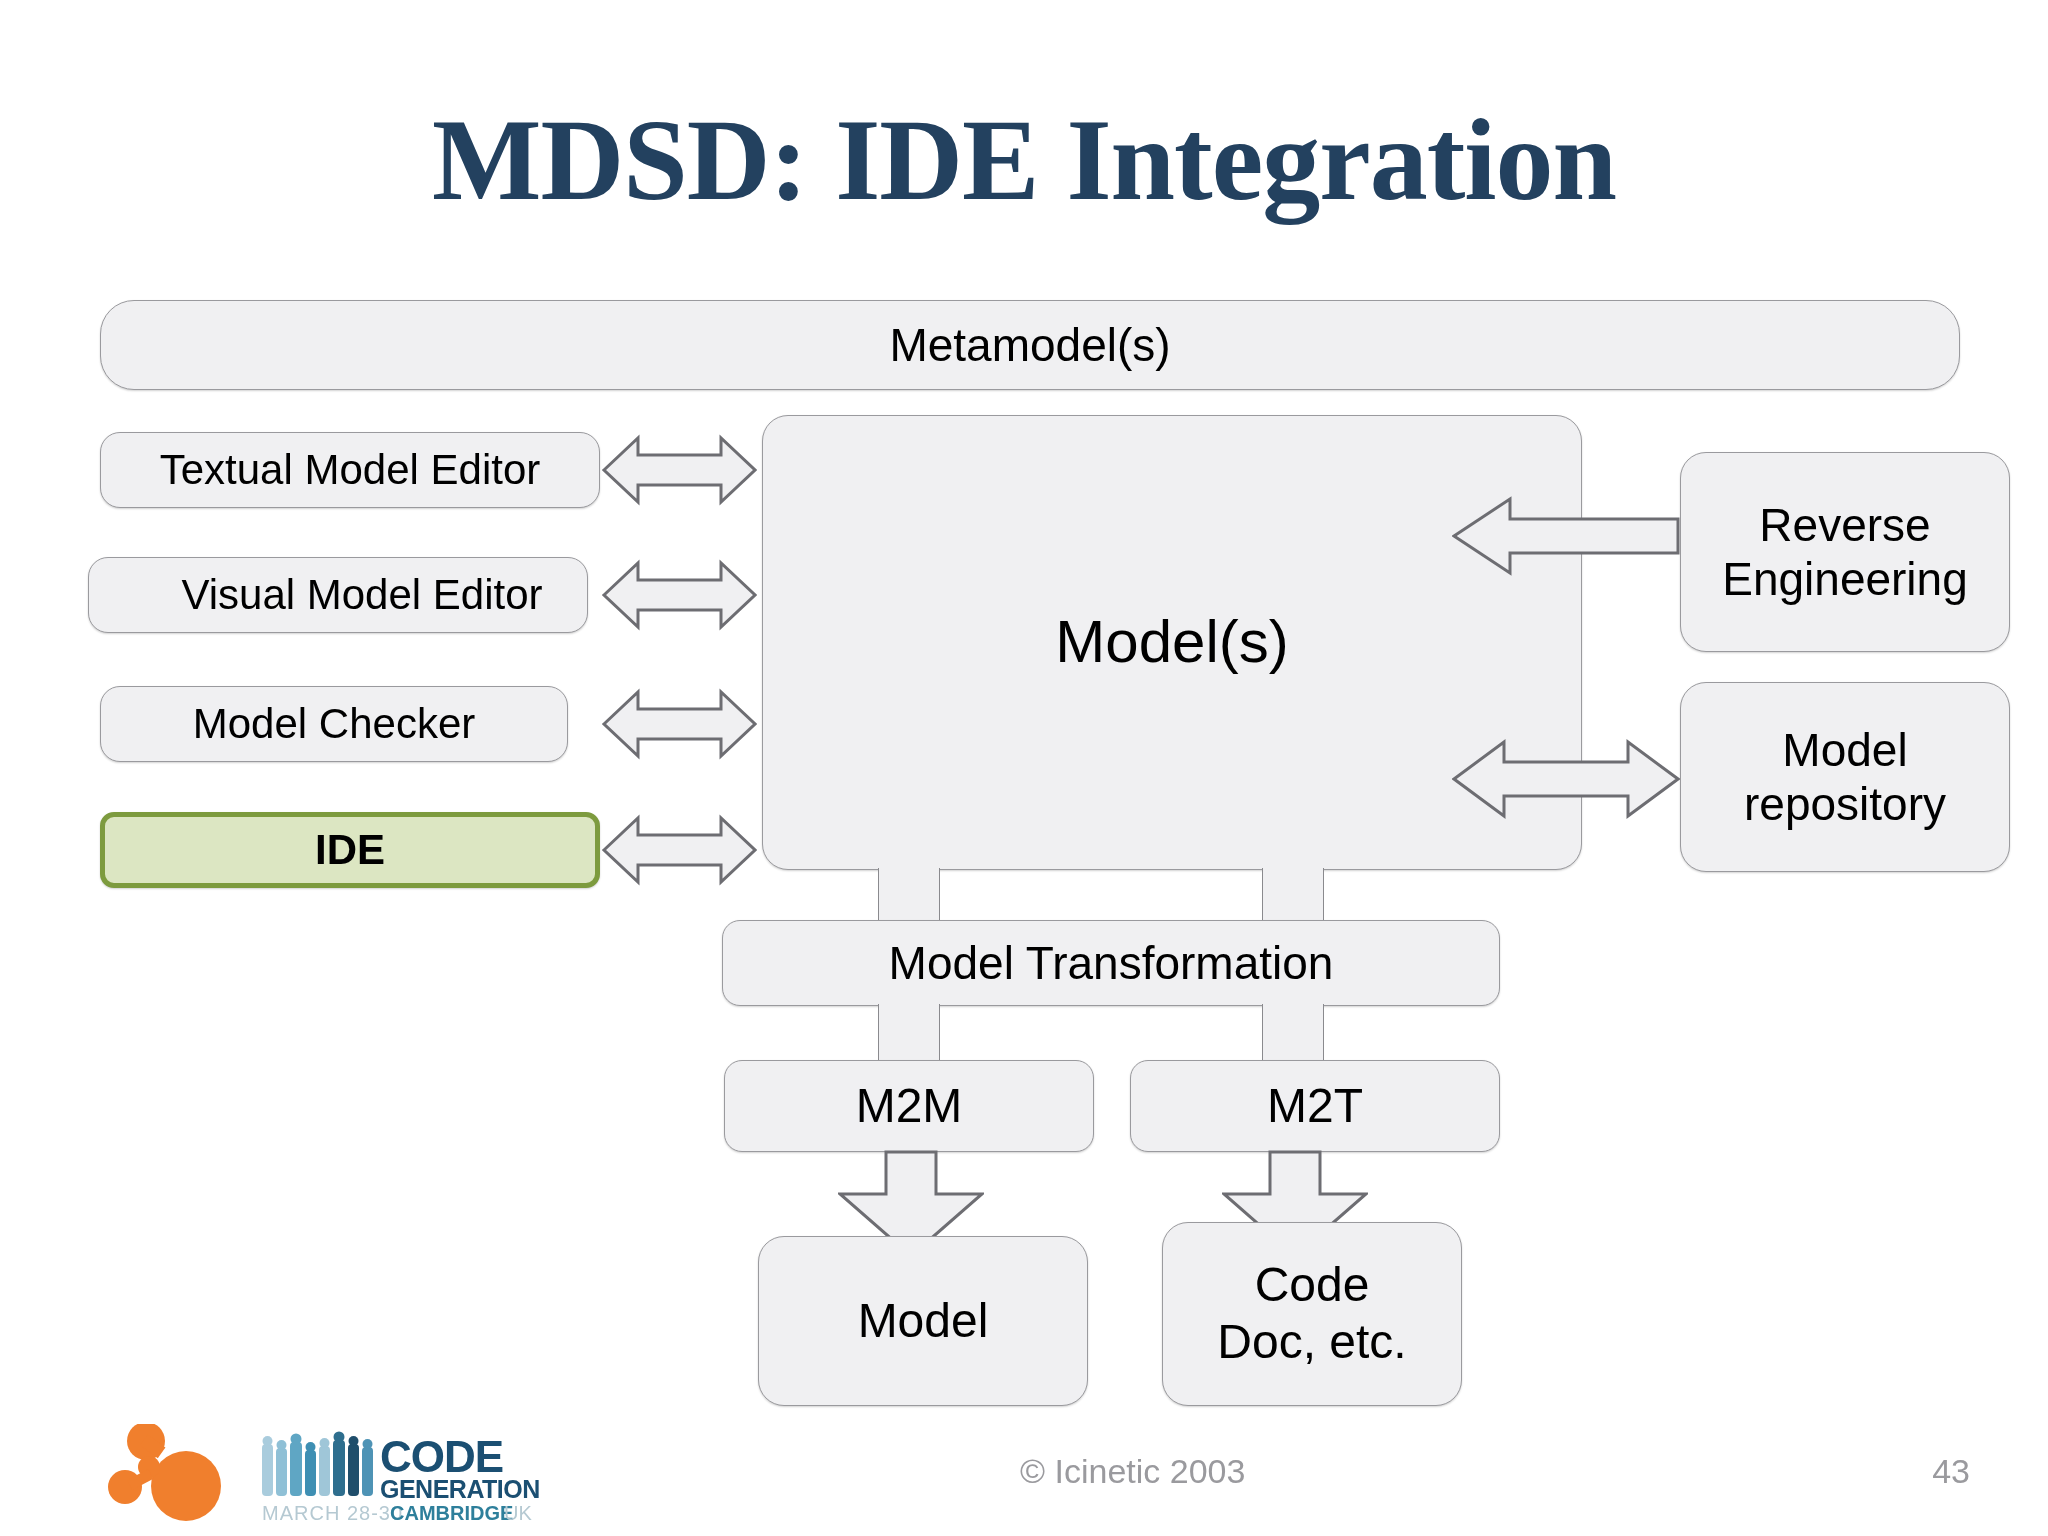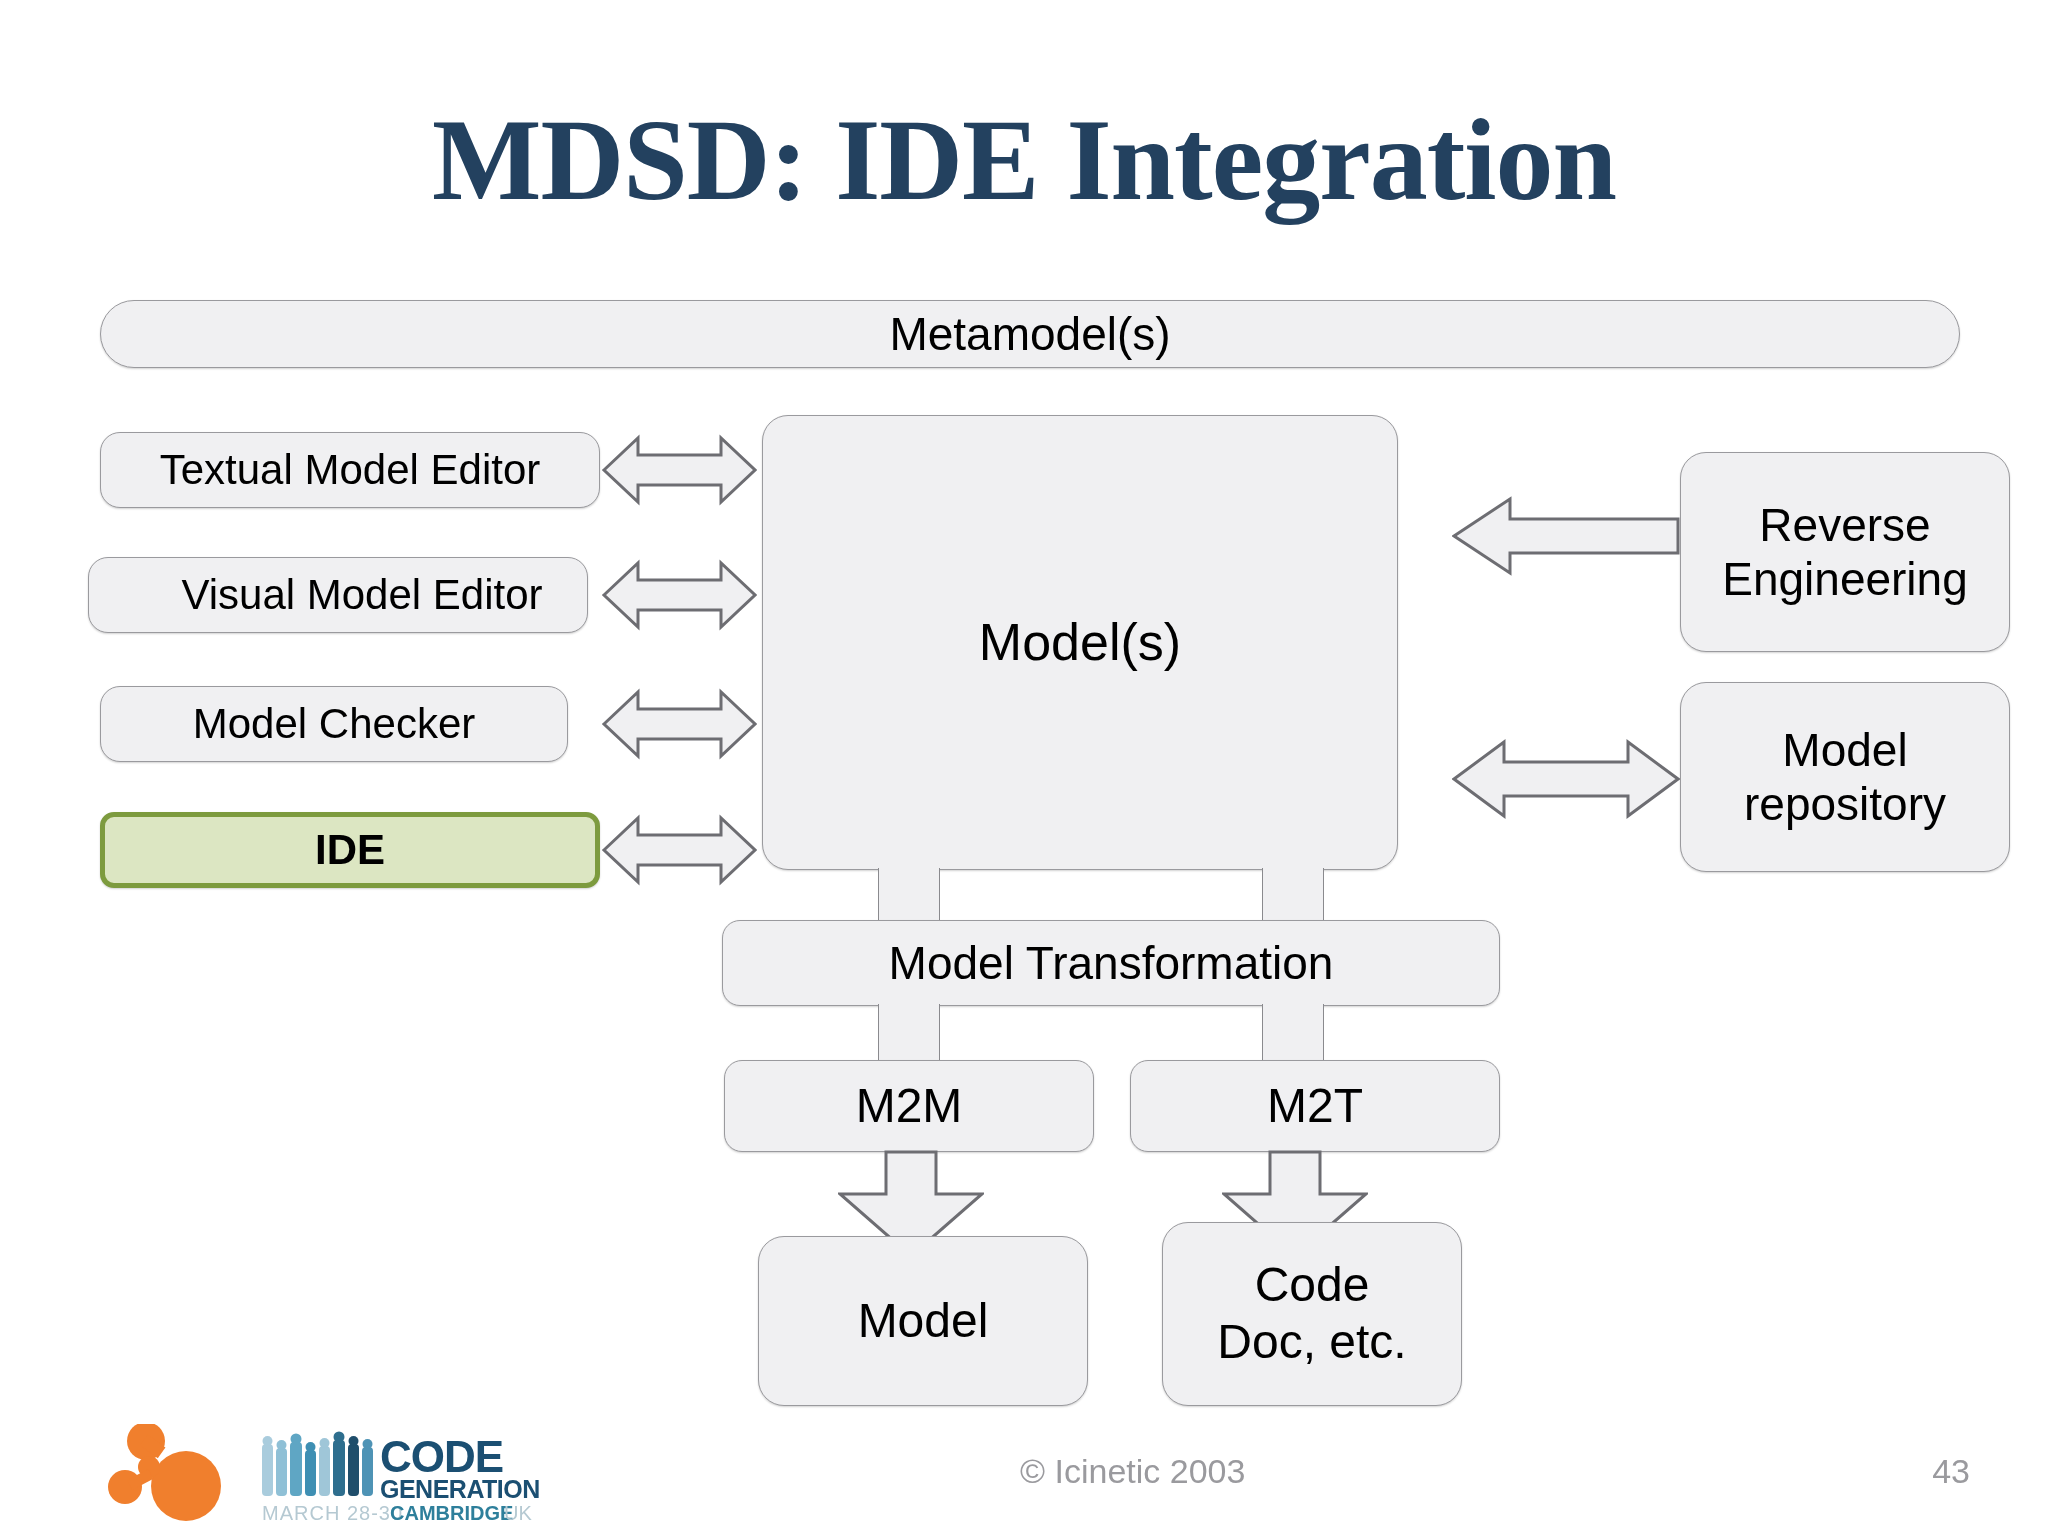--- a/index.html
+++ b/index.html
@@ -99,25 +99,25 @@
   
   #cg-logo { position: absolute; left: 258px; top: 1430px; width: 290px; height: 100px; }
 </style>
 </head>
 <body>
 
 <div id="slide">
 
   <div id="slide-title">MDSD: IDE Integration</div>
 
-  <div class="node pill" style="left:100px; top:300px; width:1860px; height:68px; font-size:46px;">
+  <div class="node pill" style="left:100px; top:300px; width:1860px; height:90px; font-size:46px;">
     <span>Metamodel(s)</span>
   </div>
 
-  <div class="node rounded-lg" style="left:762px; top:415px; width:636px; height:455px; font-size:52px;">
+  <div class="node rounded-lg" style="left:762px; top:415px; width:820px; height:455px; font-size:60px;">
     <span>Model(s)</span>
   </div>
 
   <div class="node" style="left:100px; top:432px; width:500px; height:76px;">
     <span>Textual Model Editor</span>
   </div>
 
   <div class="node" style="left:88px; top:557px; width:500px; height:76px;padding-left:48px;">
     <span>Visual Model Editor</span>
   </div>

